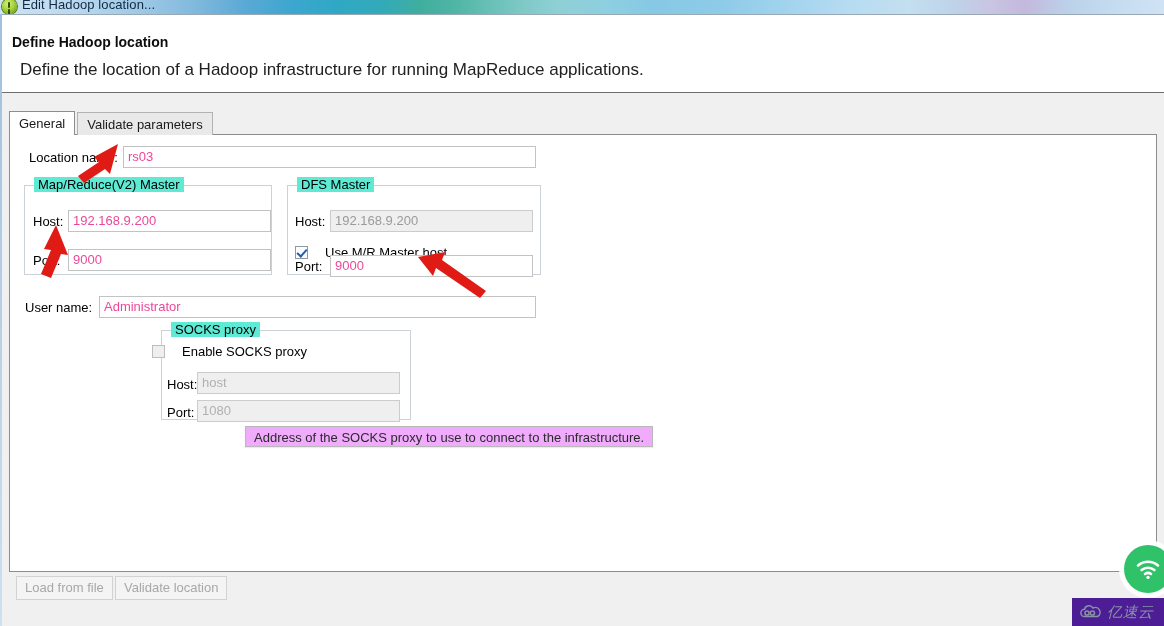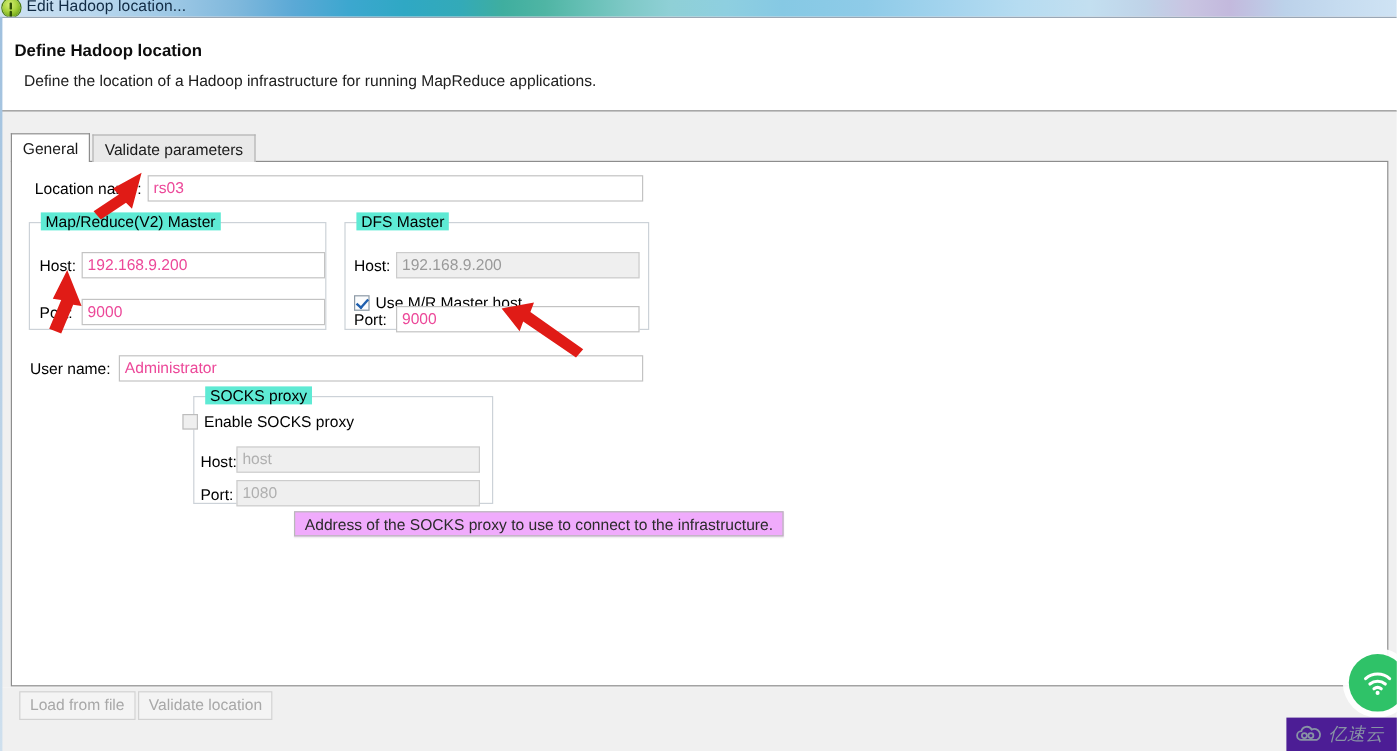--- a/index.html
+++ b/index.html
@@ -108,21 +108,21 @@
   #header-title {
     position: absolute;
     left: 12px; top: 19px;
     font-weight: bold;
     font-size: 14px;
     color: #0d0d0d;
   }
   #header-desc {
     position: absolute;
     left: 20px; top: 45px;
-    font-size: 13px;
+    font-size: 17px;
     color: #202020;
     text-align: center;
   }
   #header-rule {
     position: absolute;
     left: 0; top: 77px;
     width: 1164px;
     height: 1px;
     background: #6e6e6e;
   }
@@ -229,21 +229,21 @@
     padding: 0 4px;
     font-size: 13px;
     color: #000;
     white-space: nowrap;
   }
 
   .checkbox-wrap {
     position: absolute;
     display: flex;
     align-items: center;
-    gap: 5px;
+    gap: 17px;
     font-size: 13px;
   }
   .cbx {
     width: 13px; height: 13px;
     box-sizing: border-box;
     border: 1px solid #8d9aa6;
     background: #fbfcfd;
     position: relative;
     flex: 0 0 auto;
   }

